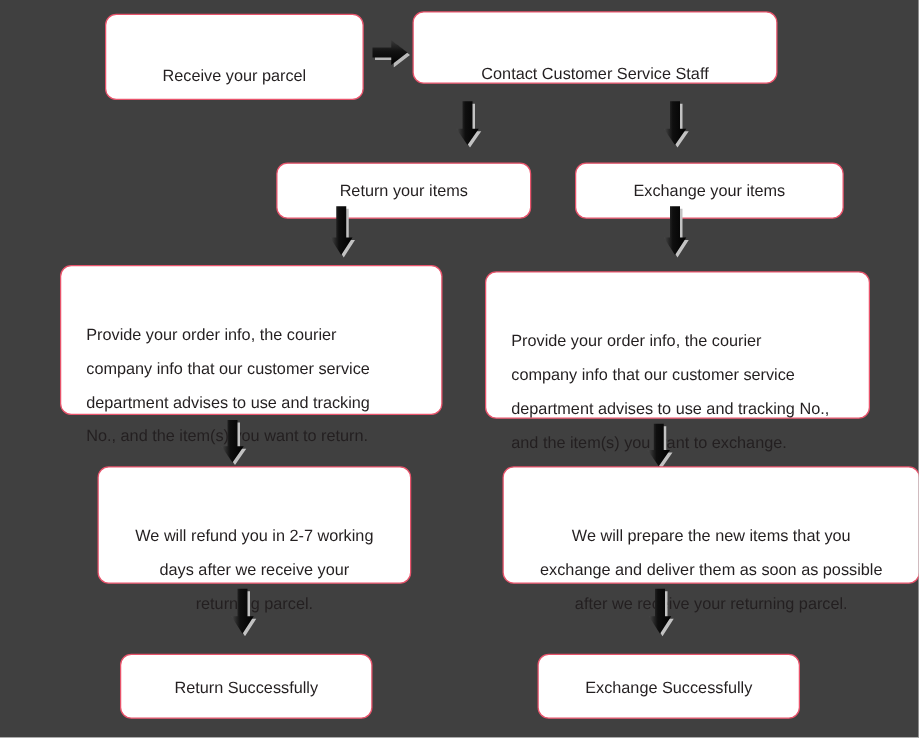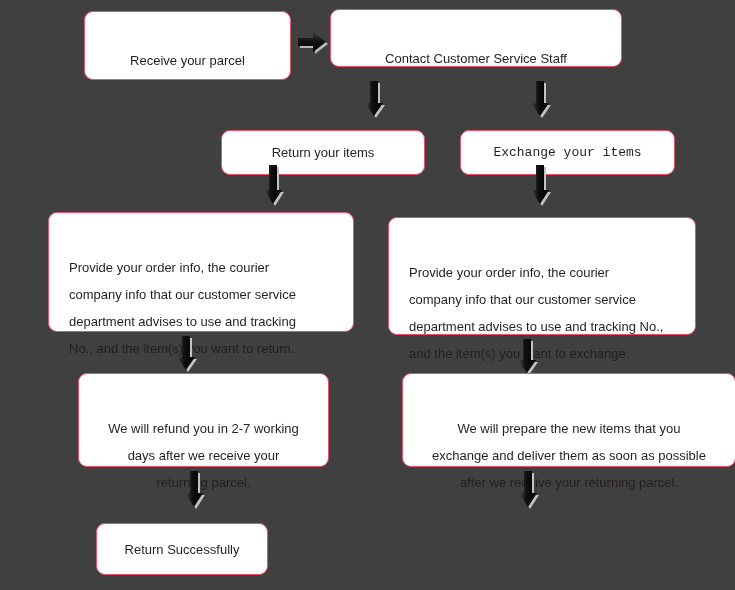--- a/index.html
+++ b/index.html
@@ -106,21 +106,21 @@
         <path d="M5 0 L13 0 L13 22 L18 22 L9 35 L0 22 L5 22 Z" fill="#c2c2c2" transform="translate(2,2)"></path>
         <path d="M5 0 L13 0 L13 22 L18 22 L9 35 L0 22 L5 22 Z" fill="url(#gd1)"></path>
       </g>
     </svg>
   </div>
 
   <div class="node pill-mid" style="left:221px; top:118px; width:204px; height:45px;">
     <span>Return your items</span>
   </div>
 
-  <div class="node pill-mid" style="left:460px; top:118px; width:215px; height:45px;font-family:Liberation Mono, monospace;">
+  <div class="node pill-mid" style="left:460px; top:118px; width:215px; height:45px;">
     <span>Exchange your items</span>
   </div>
 
   <div class="arrow" style="left:261px; top:164px;">
     <svg width="26" height="44" viewBox="0 0 26 44">
       <g transform="translate(3,1)">
         <path d="M5 0 L13 0 L13 25 L18 25 L9 39 L0 25 L5 25 Z" fill="#c2c2c2" transform="translate(2,2)"></path>
         <path d="M5 0 L13 0 L13 25 L18 25 L9 39 L0 25 L5 25 Z" fill="url(#gd1)"></path>
       </g>
     </svg>
@@ -190,18 +190,21 @@
 
   <div class="arrow" style="left:516px; top:470px;">
     <svg width="26" height="42" viewBox="0 0 26 42">
       <g transform="translate(3,1)">
         <path d="M5 0 L13 0 L13 22 L18 22 L9 36 L0 22 L5 22 Z" fill="#c2c2c2" transform="translate(2,2)"></path>
         <path d="M5 0 L13 0 L13 22 L18 22 L9 36 L0 22 L5 22 Z" fill="url(#gd1)"></path>
       </g>
     </svg>
   </div>
 
-  <div class="node pill-mid" style="left:96px; top:511px; width:172px; height:52px;align-items:center;">
+  <div class="node pill-mid" style="left:96px; top:511px; width:202px; height:52px;align-items:center;">
     <span>Return Successfully</span>
   </div>
 
+  <div class="node pill-mid" style="left:430px; top:511px; width:210px; height:52px;">
+    <span>Exchange Successfully</span>
+  </div>
 
 </div>
 
 </body></html>

